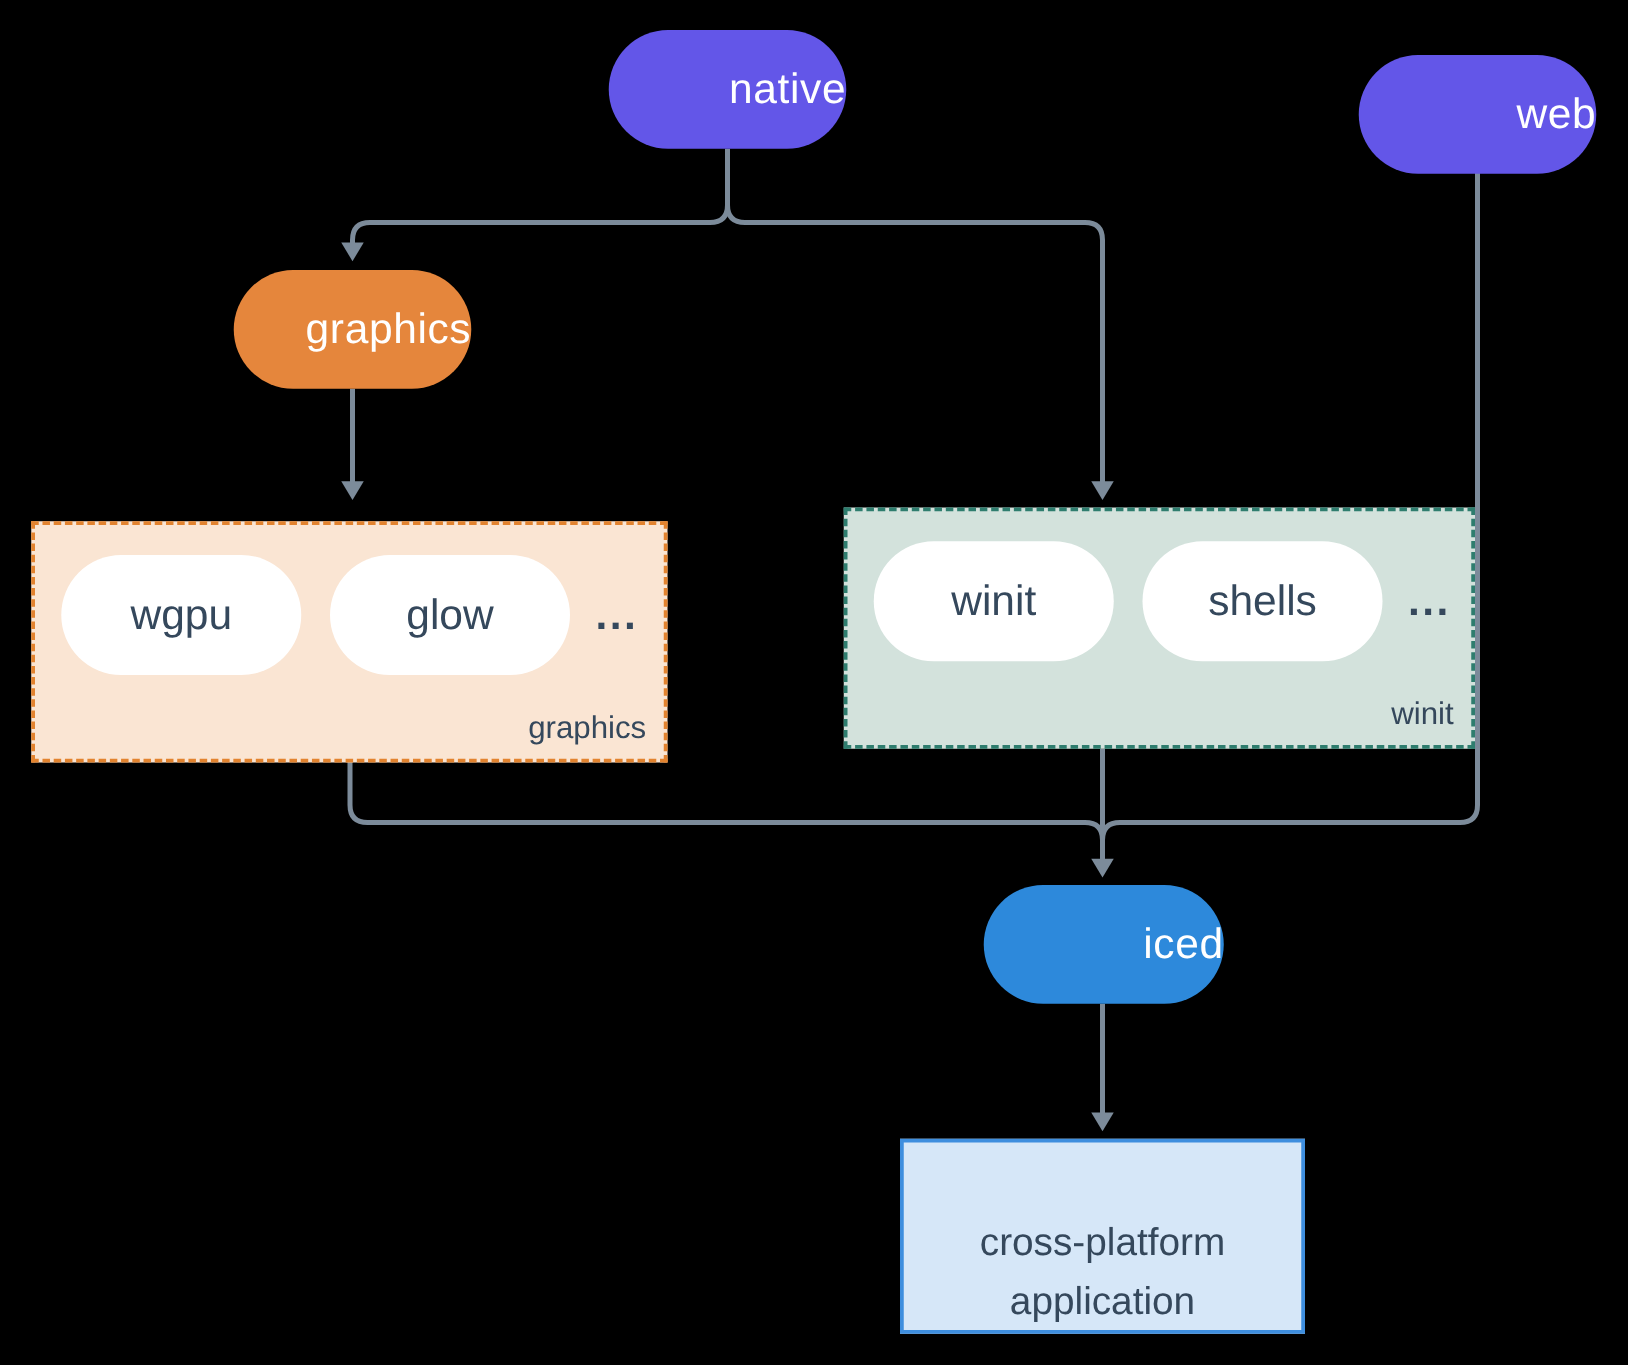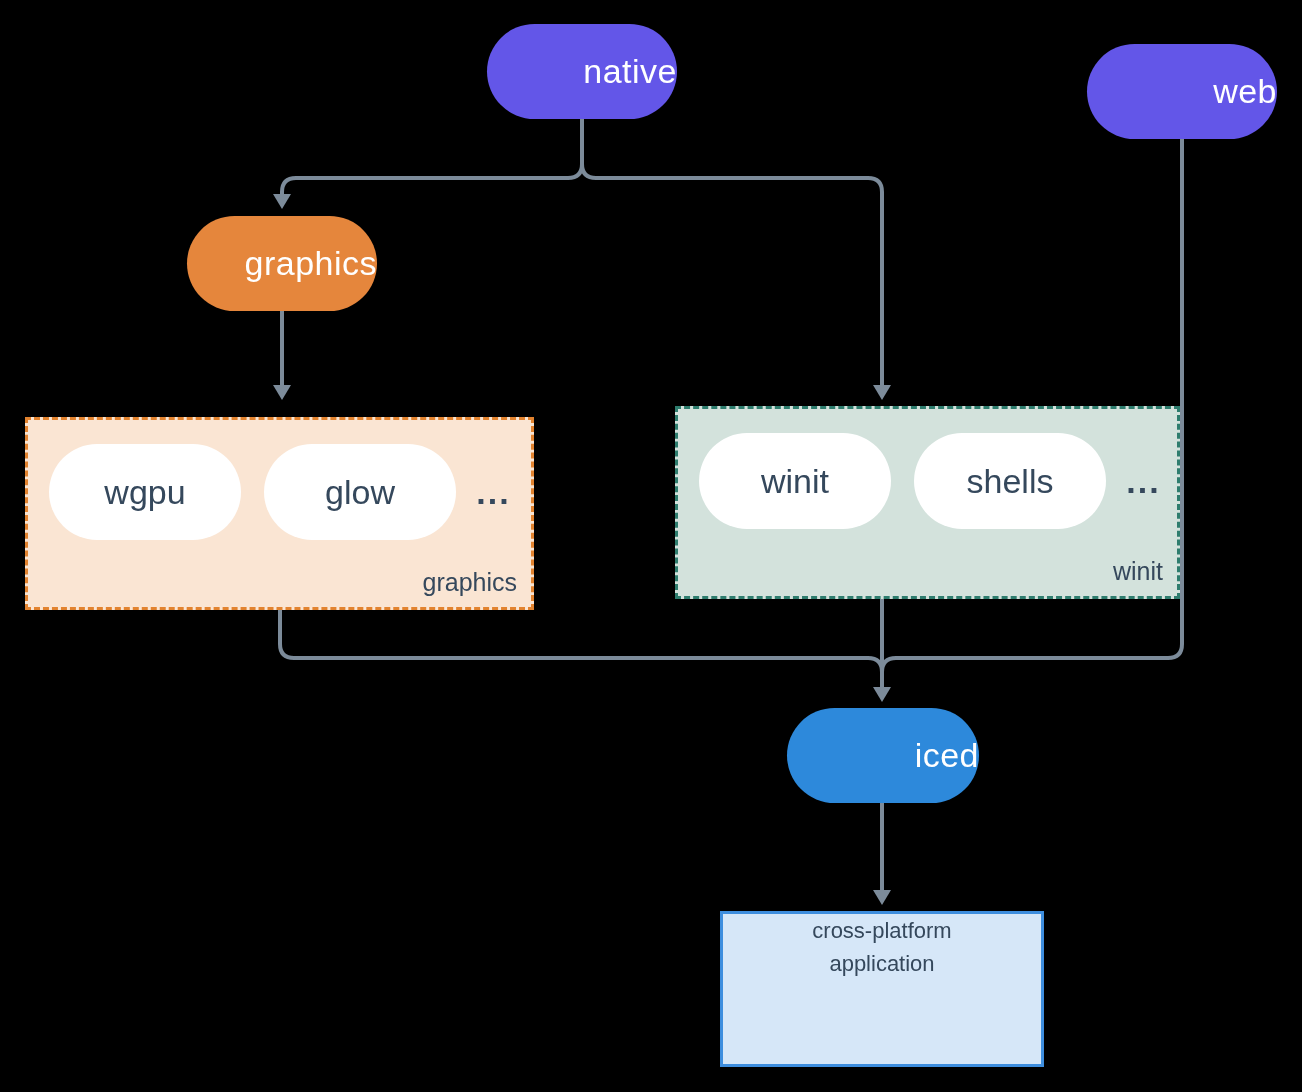--- a/index.html
+++ b/index.html
@@ -117,23 +117,23 @@
   .app-box {
     position: absolute;
     left: 720px; top: 911px;
     width: 324px; height: 156px;
     box-sizing: border-box;
     background: var(--app-fill);
     border: 3px solid var(--app-border);
     display: flex;
     flex-direction: column;
     align-items: center;
-    justify-content: flex-start;
-    color: var(--dark-text);
-    font-size: 22px;
+    justify-content: flex-end;
+    color: var(--dark-text);
+    font-size: 31px;
     line-height: 1.5;
   }
 </style>
 </head>
 <body>
 
 <div class="canvas">
 
   <svg class="wires" viewBox="0 0 1302 1092">
 

